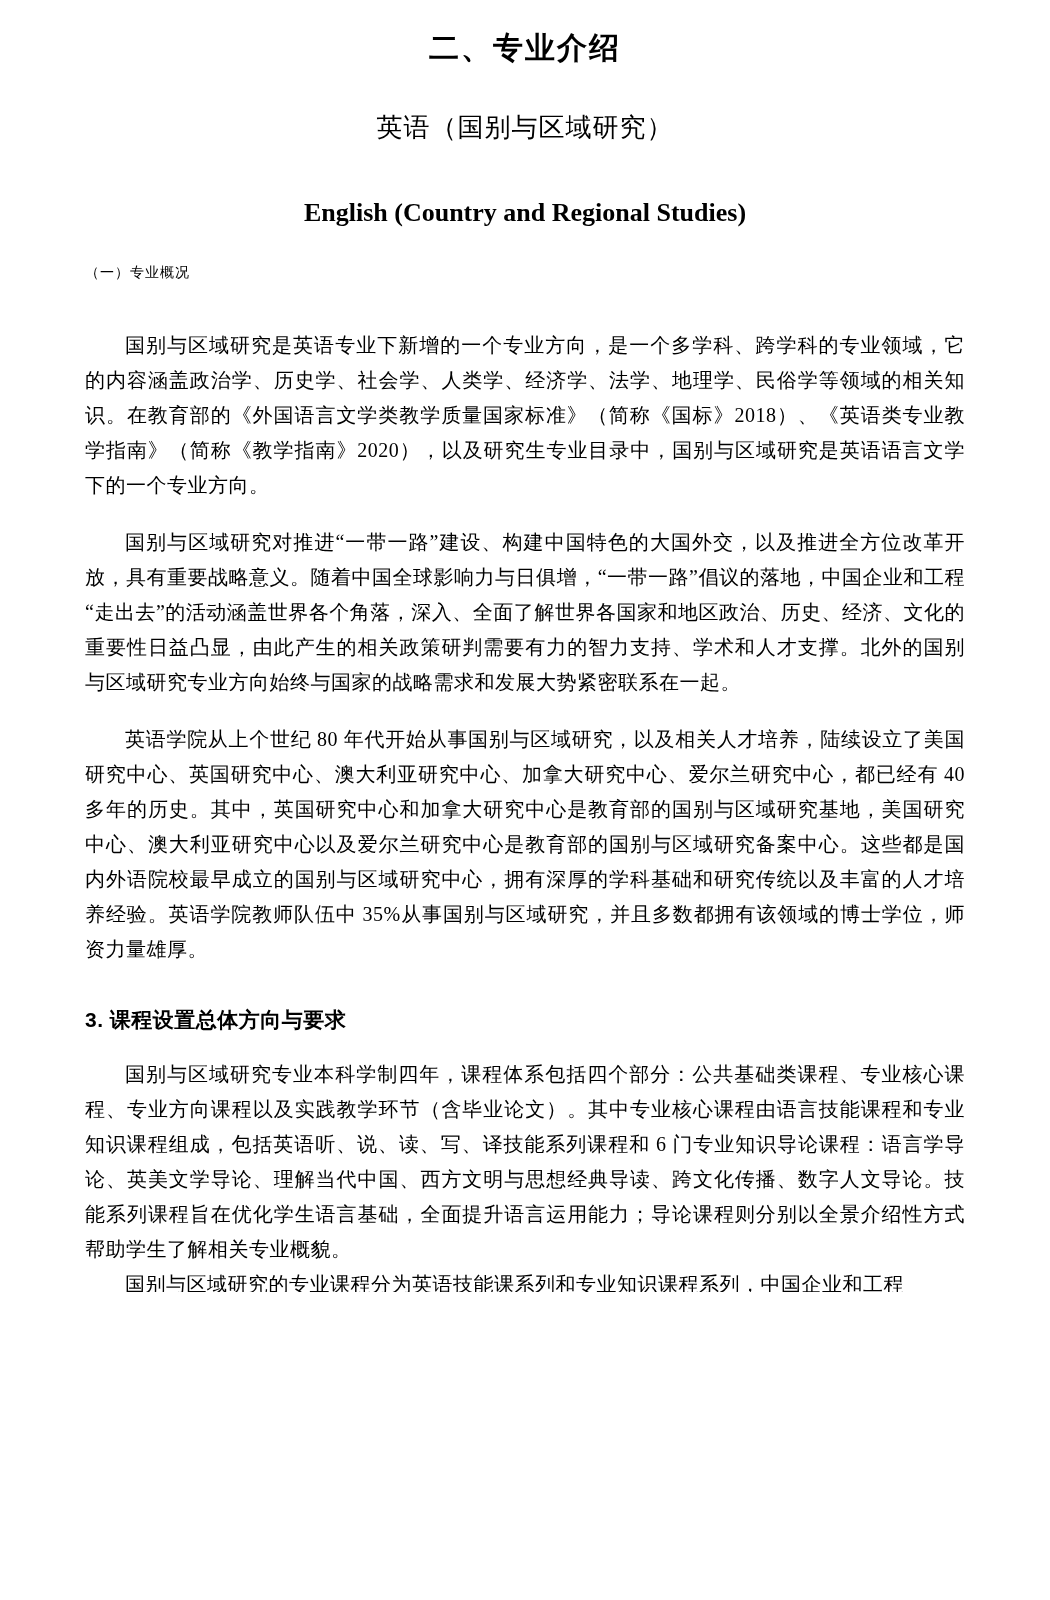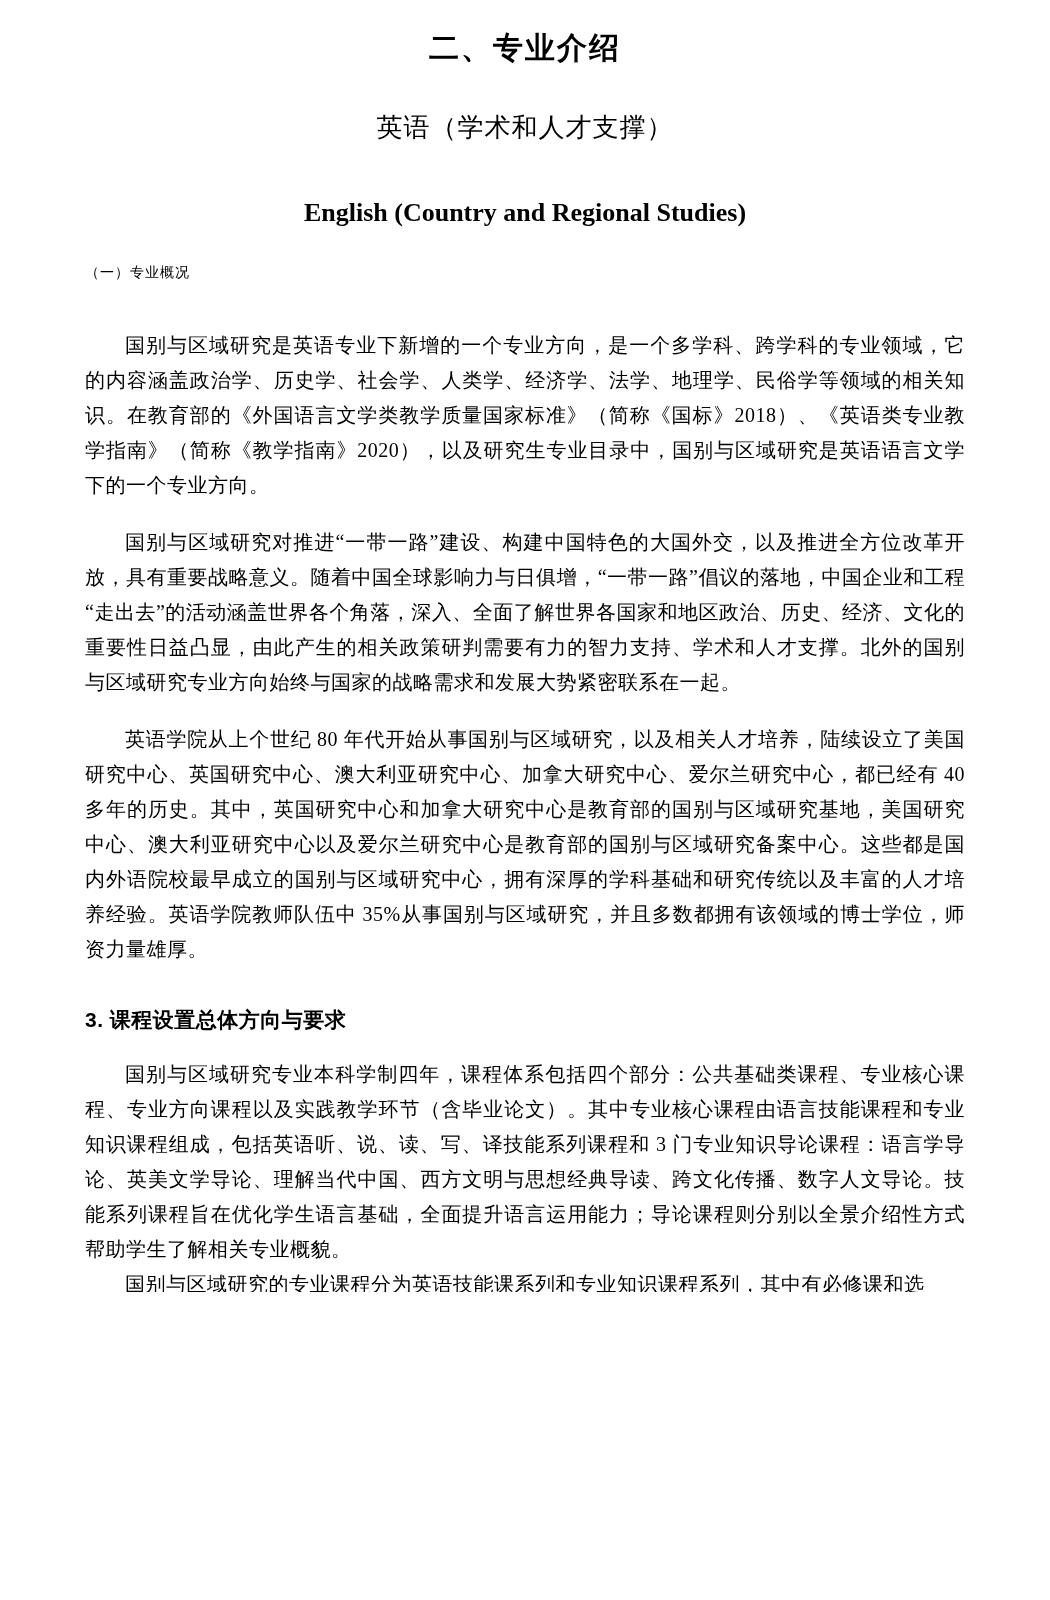--- a/index.html
+++ b/index.html
@@ -90,37 +90,37 @@
     font-family: "Liberation Serif", "DejaVu Serif", serif;
   }
 </style>
 </head>
 <body>
 
 <div class="page">
 
   <div class="doc-title">二、专业介绍</div>
 
-  <div class="doc-subtitle-cn">英语（学术和人才支撑）</div>
+  <div class="doc-subtitle-cn">英语（国别与区域研究）</div>
 
   <div class="doc-subtitle-en">English (Country and Regional Studies)</div>
 
   <div class="overview-heading">（一）专业概况</div>
 
   <p class="body-para first">国别与区域研究是英语专业下新增的一个专业方向，是一个多学科、跨学科的专业领域，它的内容涵盖政治学、历史学、社会学、人类学、经济学、法学、地理学、民俗学等领域的相关知识。在教育部的《外国语言文学类教学质量国家标准》（简称《国标》2018）、《英语类专业教学指南》（简称《教学指南》2020），以及研究生专业目录中，国别与区域研究是英语语言文学下的一个专业方向。</p>
 
 
   <p class="body-para">国别与区域研究对推进“一带一路”建设、构建中国特色的大国外交，以及推进全方位改革开放，具有重要战略意义。随着中国全球影响力与日俱增，“一带一路”倡议的落地，中国企业和工程“走出去”的活动涵盖世界各个角落，深入、全面了解世界各国家和地区政治、历史、经济、文化的重要性日益凸显，由此产生的相关政策研判需要有力的智力支持、学术和人才支撑。北外的国别与区域研究专业方向始终与国家的战略需求和发展大势紧密联系在一起。</p>
 
 
   <p class="body-para">英语学院从上个世纪 80 年代开始从事国别与区域研究，以及相关人才培养，陆续设立了美国研究中心、英国研究中心、澳大利亚研究中心、加拿大研究中心、爱尔兰研究中心，都已经有 40 多年的历史。其中，英国研究中心和加拿大研究中心是教育部的国别与区域研究基地，美国研究中心、澳大利亚研究中心以及爱尔兰研究中心是教育部的国别与区域研究备案中心。这些都是国内外语院校最早成立的国别与区域研究中心，拥有深厚的学科基础和研究传统以及丰富的人才培养经验。英语学院教师队伍中 35%从事国别与区域研究，并且多数都拥有该领域的博士学位，师资力量雄厚。</p>
 
   <div class="sub-heading">3. 课程设置总体方向与要求</div>
 
-  <p class="body-para">国别与区域研究专业本科学制四年，课程体系包括四个部分：公共基础类课程、专业核心课程、专业方向课程以及实践教学环节（含毕业论文）。其中专业核心课程由语言技能课程和专业知识课程组成，包括英语听、说、读、写、译技能系列课程和 3 门专业知识导论课程：语言学导论、英美文学导论、理解当代中国、西方文明与思想经典导读、跨文化传播、数字人文导论。技能系列课程旨在优化学生语言基础，全面提升语言运用能力；导论课程则分别以全景介绍性方式帮助学生了解相关专业概貌。</p>
+  <p class="body-para">国别与区域研究专业本科学制四年，课程体系包括四个部分：公共基础类课程、专业核心课程、专业方向课程以及实践教学环节（含毕业论文）。其中专业核心课程由语言技能课程和专业知识课程组成，包括英语听、说、读、写、译技能系列课程和 6 门专业知识导论课程：语言学导论、英美文学导论、理解当代中国、西方文明与思想经典导读、跨文化传播、数字人文导论。技能系列课程旨在优化学生语言基础，全面提升语言运用能力；导论课程则分别以全景介绍性方式帮助学生了解相关专业概貌。</p>
 
-  <p class="body-para no-gap">国别与区域研究的专业课程分为英语技能课系列和专业知识课程系列，其中有必修课和选</p>
+  <p class="body-para no-gap">国别与区域研究的专业课程分为英语技能课系列和专业知识课程系列，中国企业和工程</p>
 
   <div class="inner-page-number">3</div>
 
   <div class="outer-page-number">2</div>
 
 </div>
 
 </body></html>

